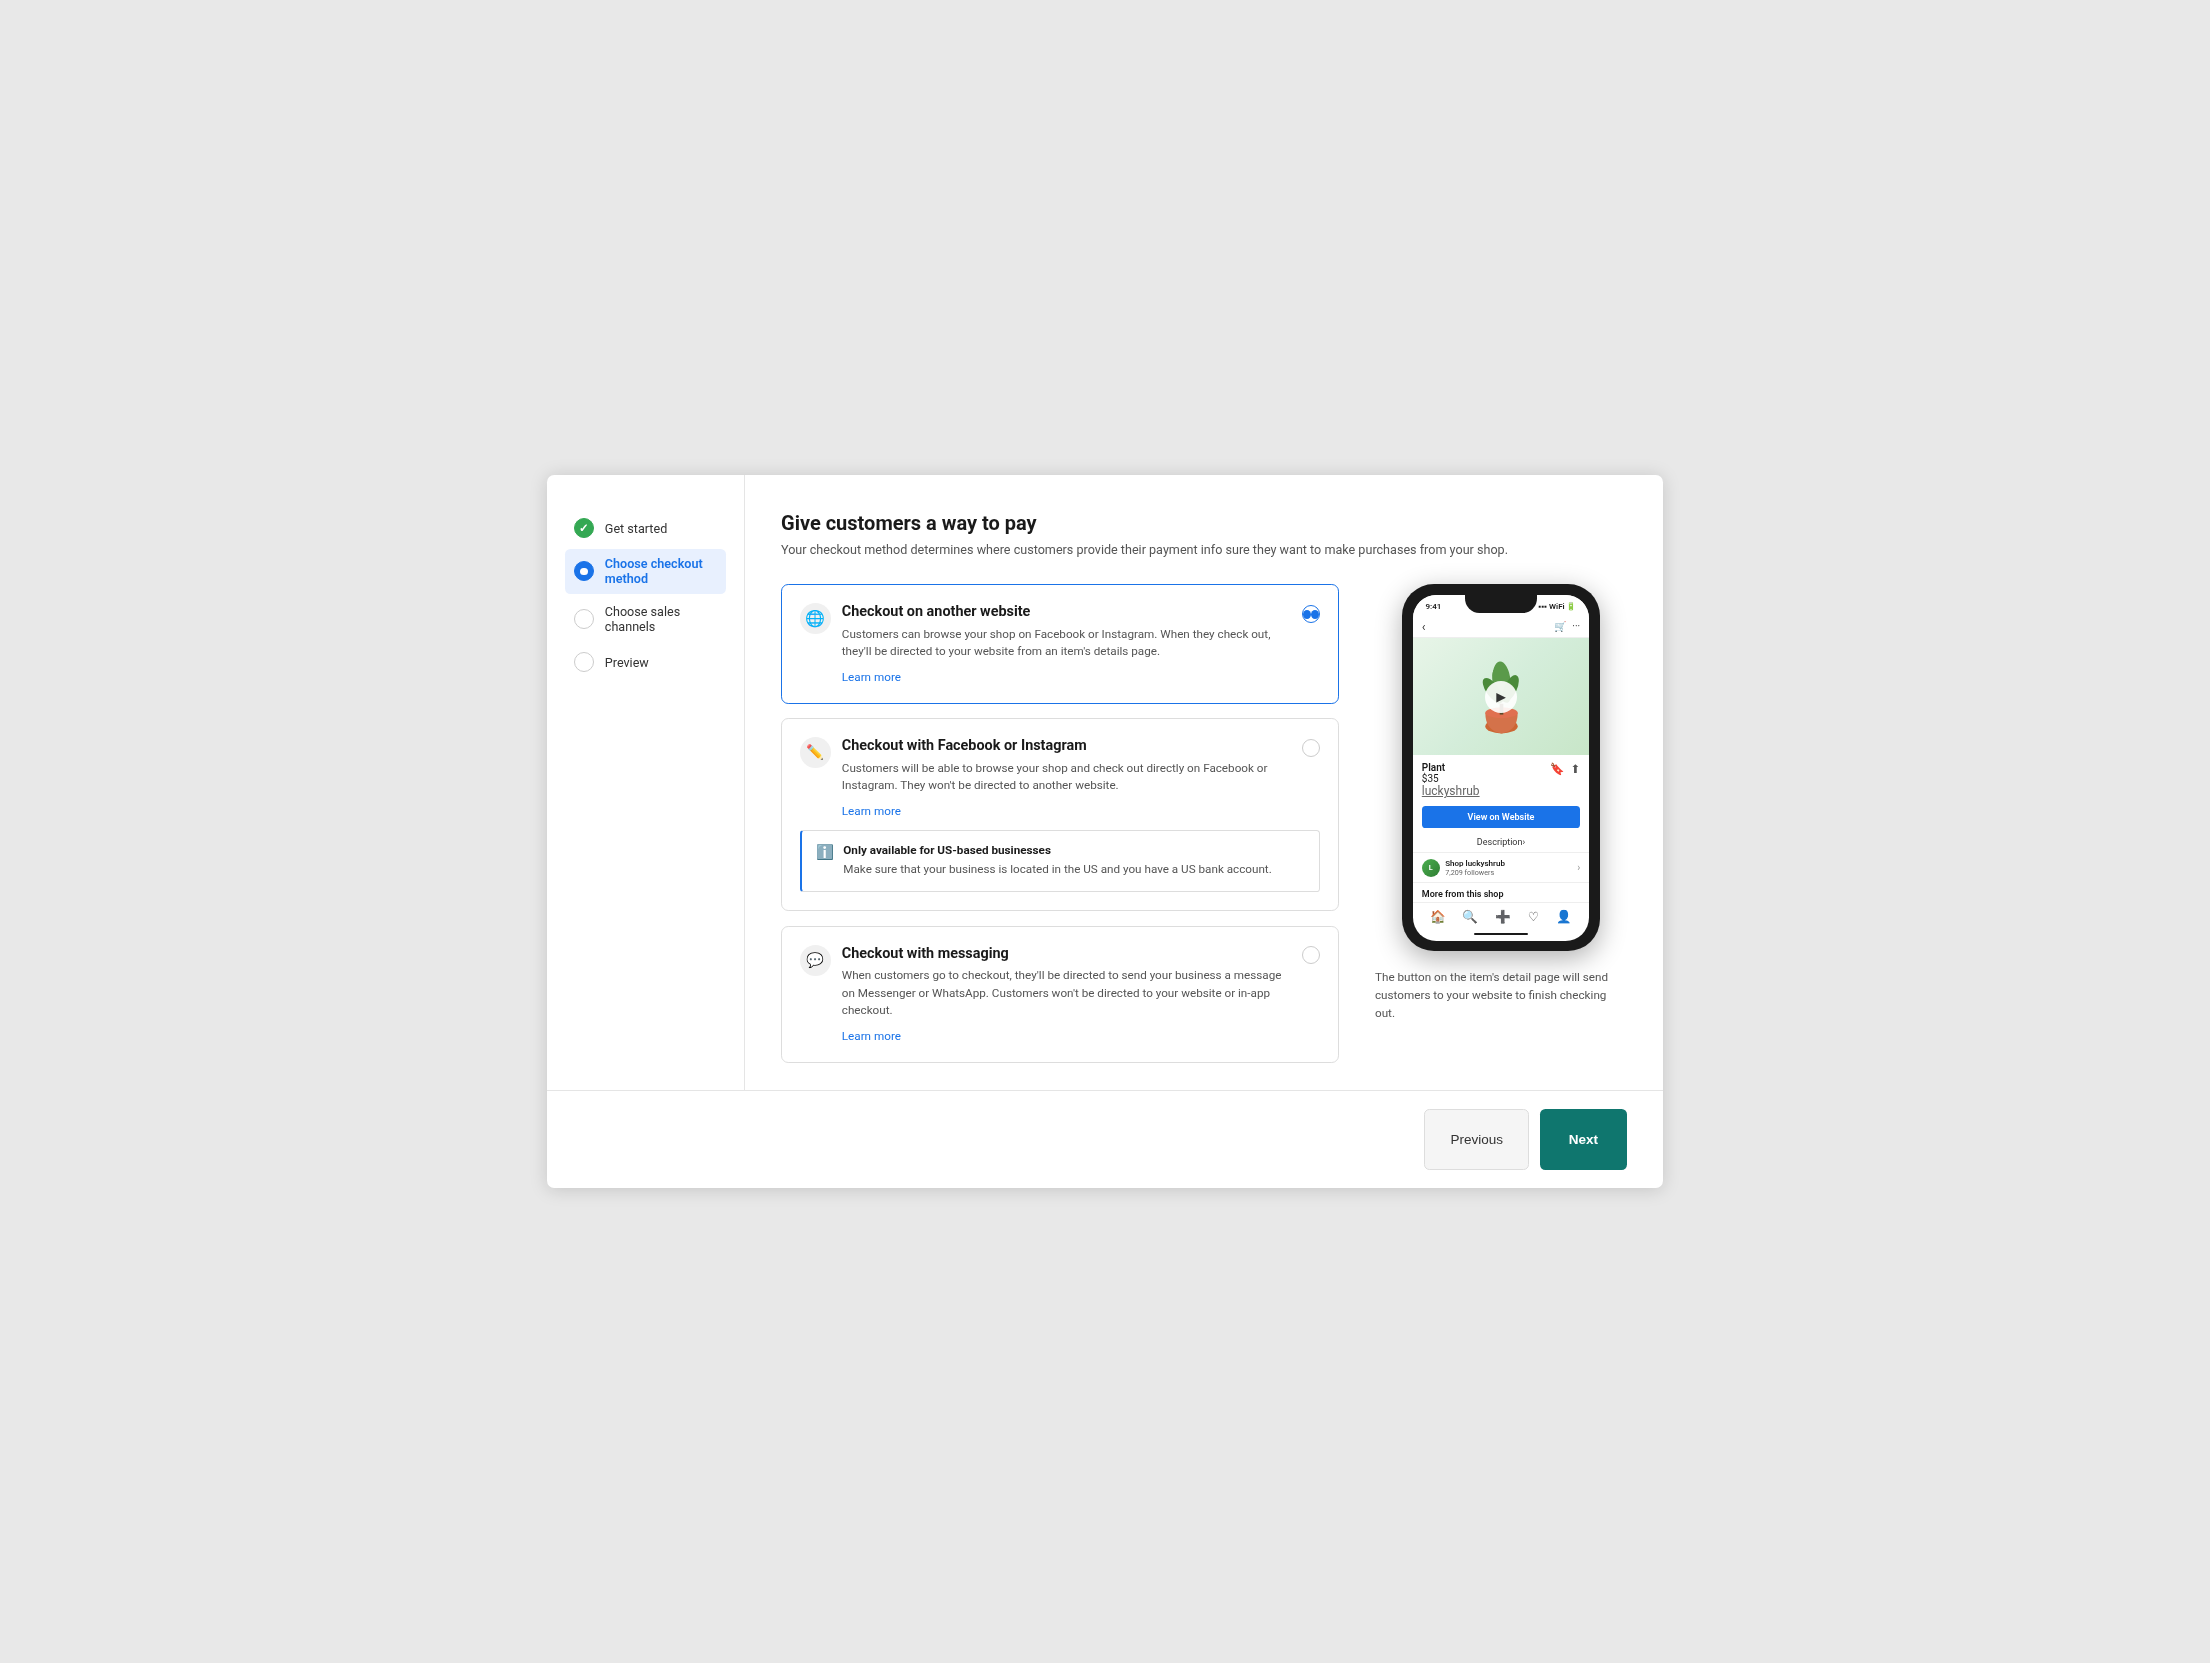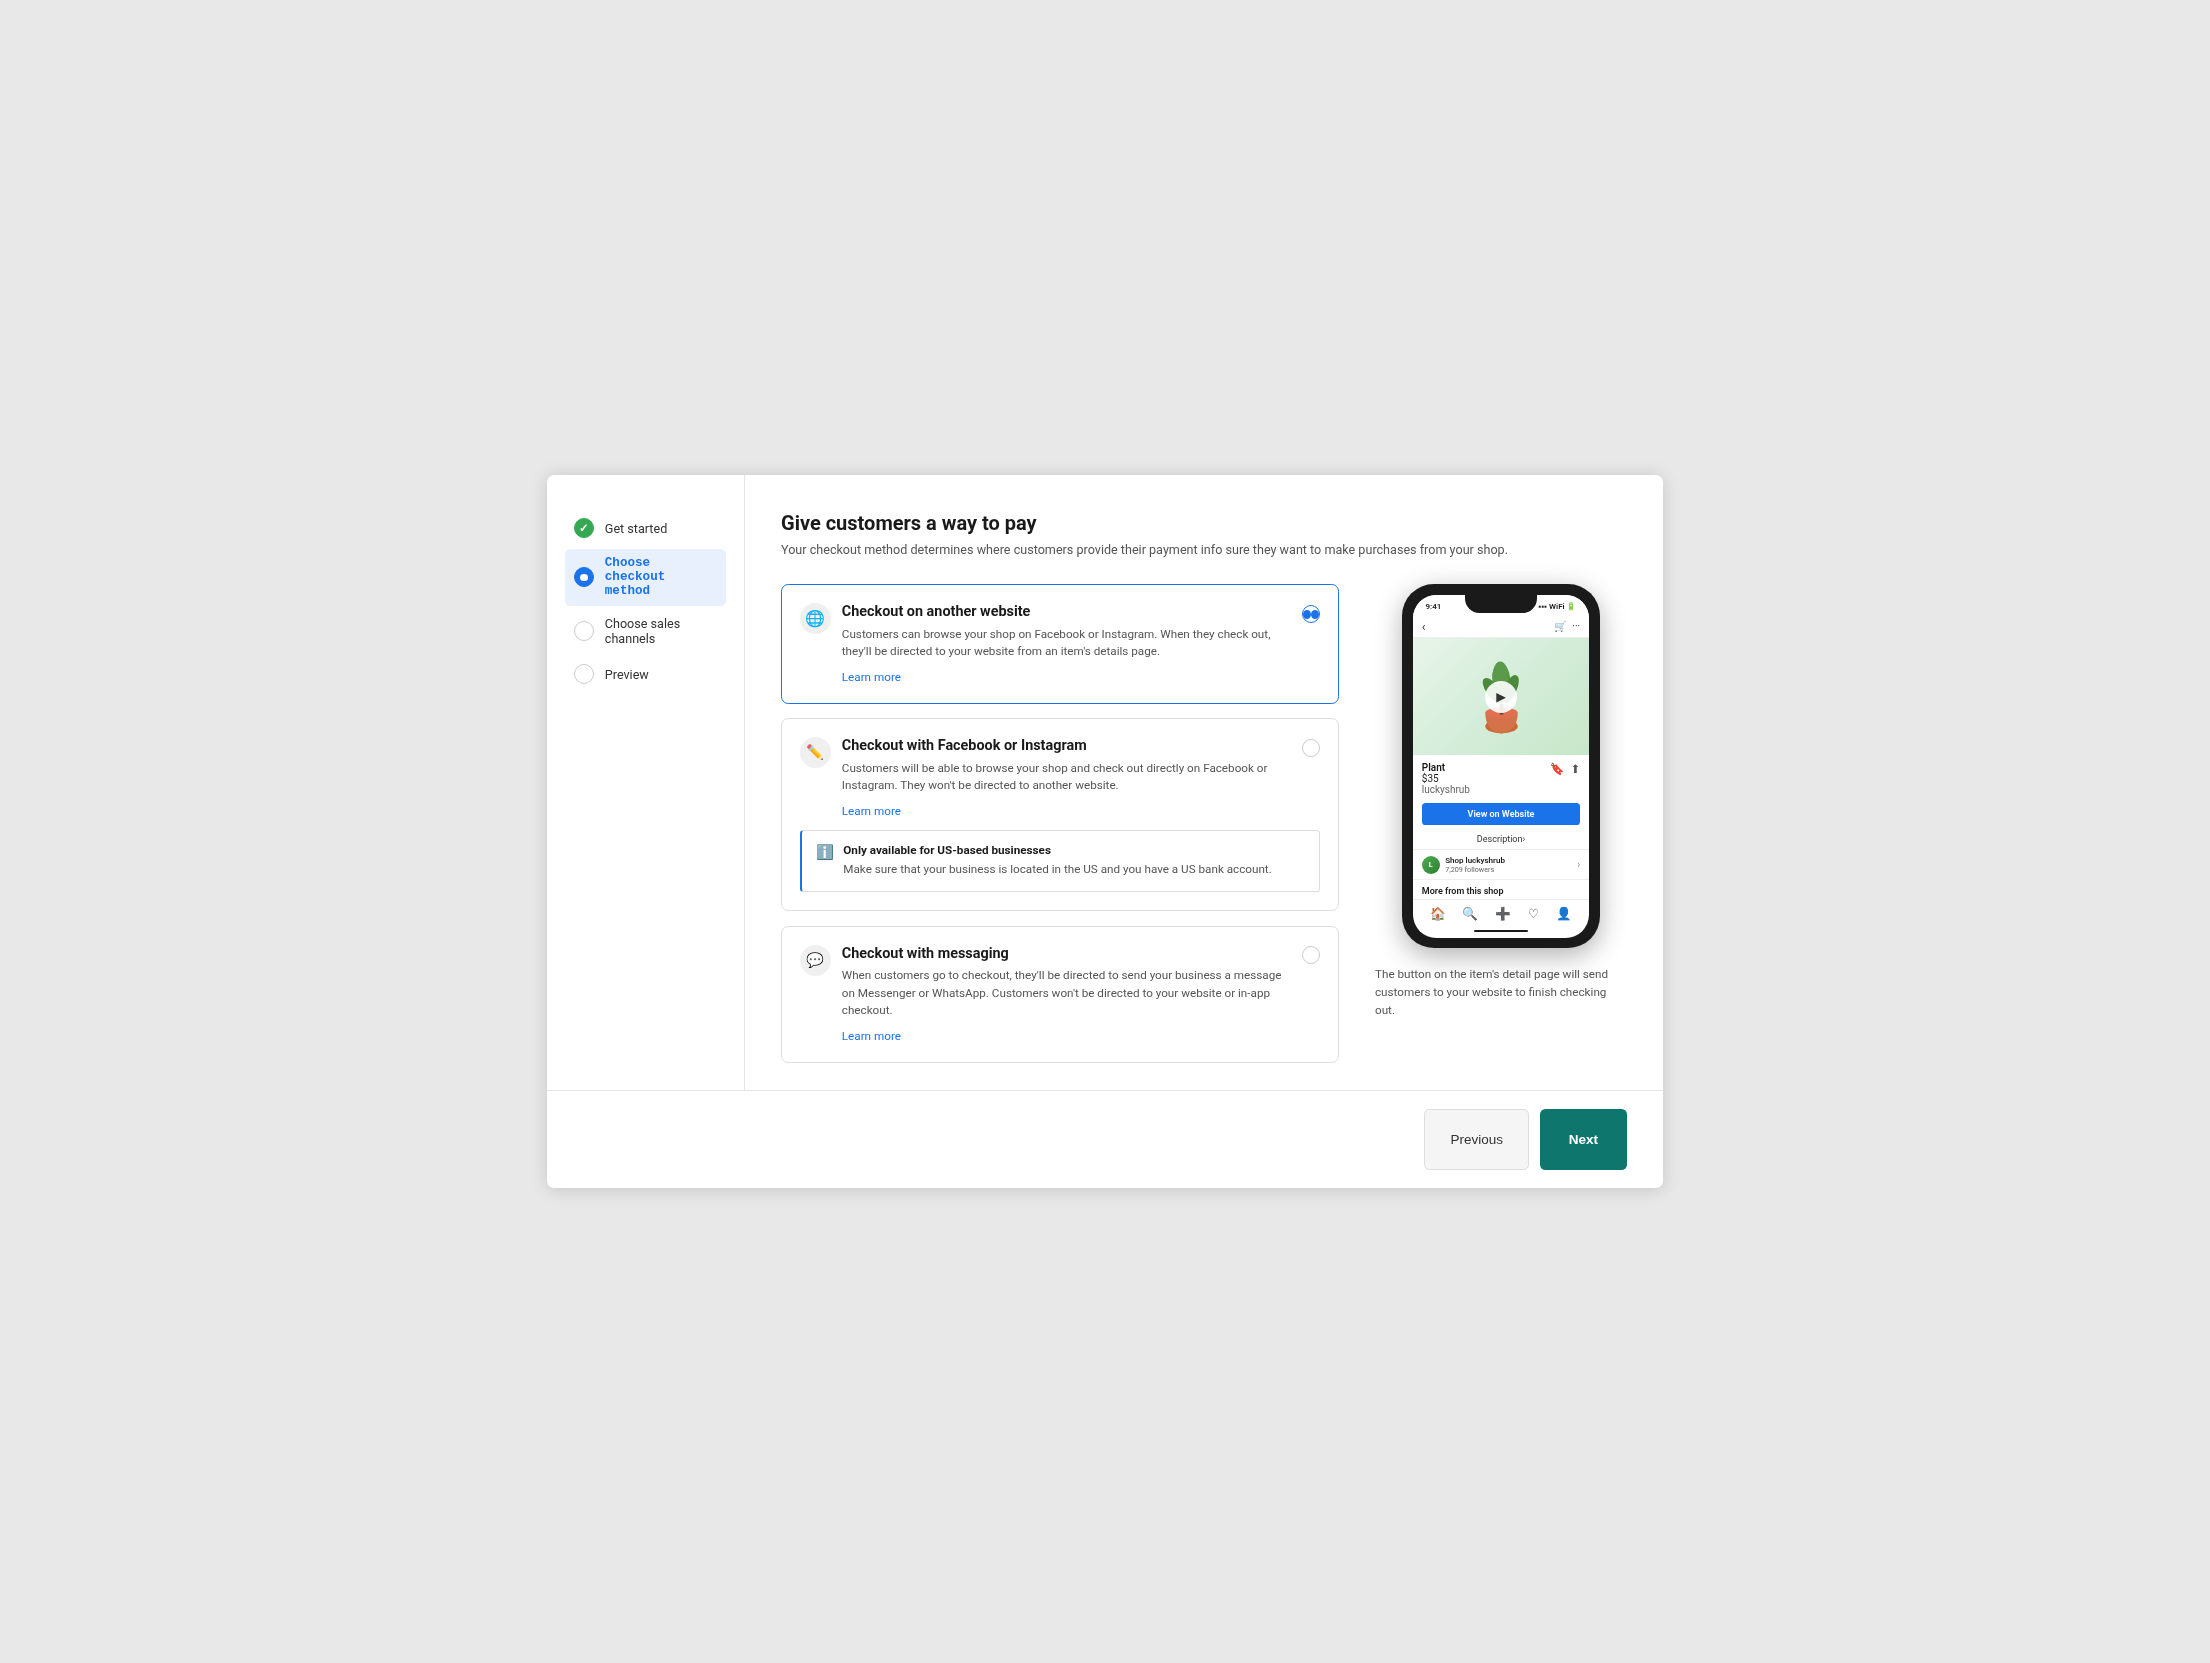--- a/index.html
+++ b/index.html
@@ -45,21 +45,20 @@
     .sidebar-item.active {
       background: #e8f0fe;
     }
     .sidebar-item-label {
       font-size: 12.6px;
       color: #333;
     }
     .sidebar-item.active .sidebar-item-label {
       color: #1a73e8;
       font-weight: 600;
-      font-family: Liberation Mono, monospace;
     }
     .sidebar-item.completed .sidebar-item-label {
       color: #333;
     }
     .sidebar-icon-circle {
       width: 20px;
       height: 20px;
       border-radius: 50%;
       border: 1.8px solid #ccc;
       display: flex;
@@ -310,22 +309,23 @@
     .product-name {
       font-size: 10px;
       font-weight: 600;
       color: #1a1a1a;
     }
     .product-price {
       font-size: 10px;
       color: #1a1a1a;
     }
     .product-shop {
-      font-size: 10px;
+      font-size: 12px;
       color: #666;
+      text-decoration: underline;
     }
     .product-actions {
       display: flex;
       gap: 5.4px;
       font-size: 11.7px;
       color: #555;
     }
     .view-website-btn {
       background: #1a73e8;
       color: white;

